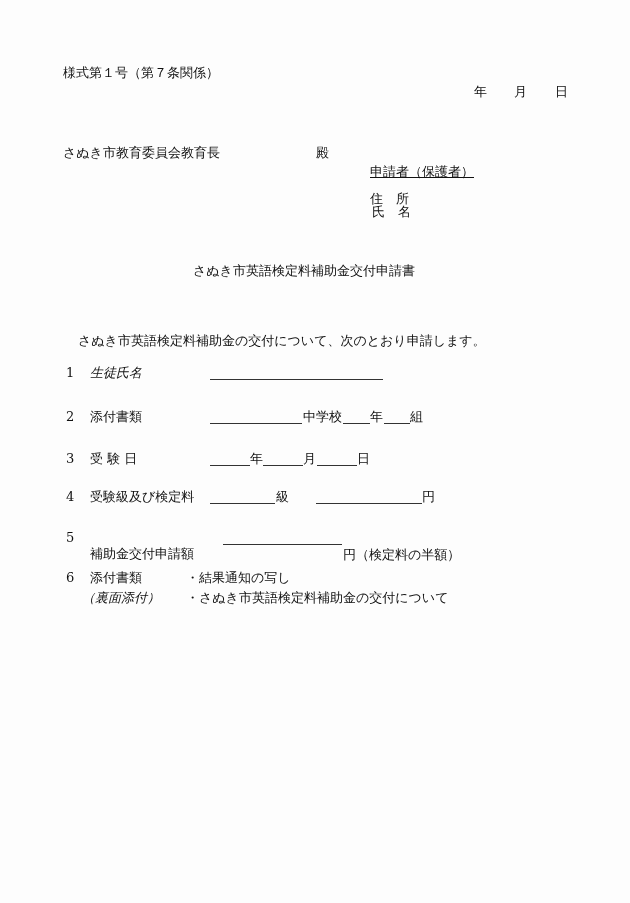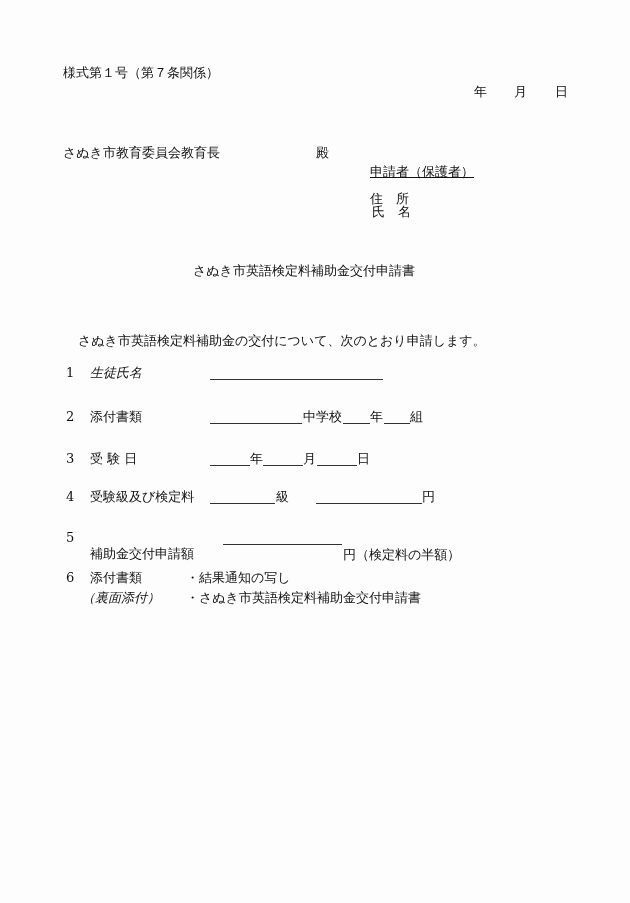--- a/index.html
+++ b/index.html
@@ -56,13 +56,13 @@
 
 <div class="t" style="left:66px;top:530px;">5</div>
 <div class="t" style="left:90px;top:546px;">補助金交付申請額</div>
 <div class="ul" style="left:223px;top:544px;width:119px;"></div>
 <div class="t" style="left:343px;top:547px;">円（検定料の半額）</div>
 
 <div class="t" style="left:66px;top:570px;">6</div>
 <div class="t" style="left:90px;top:570px;">添付書類</div>
 <div class="t" style="left:82px;top:590px;font-style:italic;">（裏面添付）</div>
 <div class="t" style="left:186px;top:570px;">・結果通知の写し</div>
-<div class="t" style="left:186px;top:590px;">・さぬき市英語検定料補助金交付申請書</div>
+<div class="t" style="left:186px;top:590px;">・さぬき市英語検定料補助金の交付について</div>
 
 </body></html>

